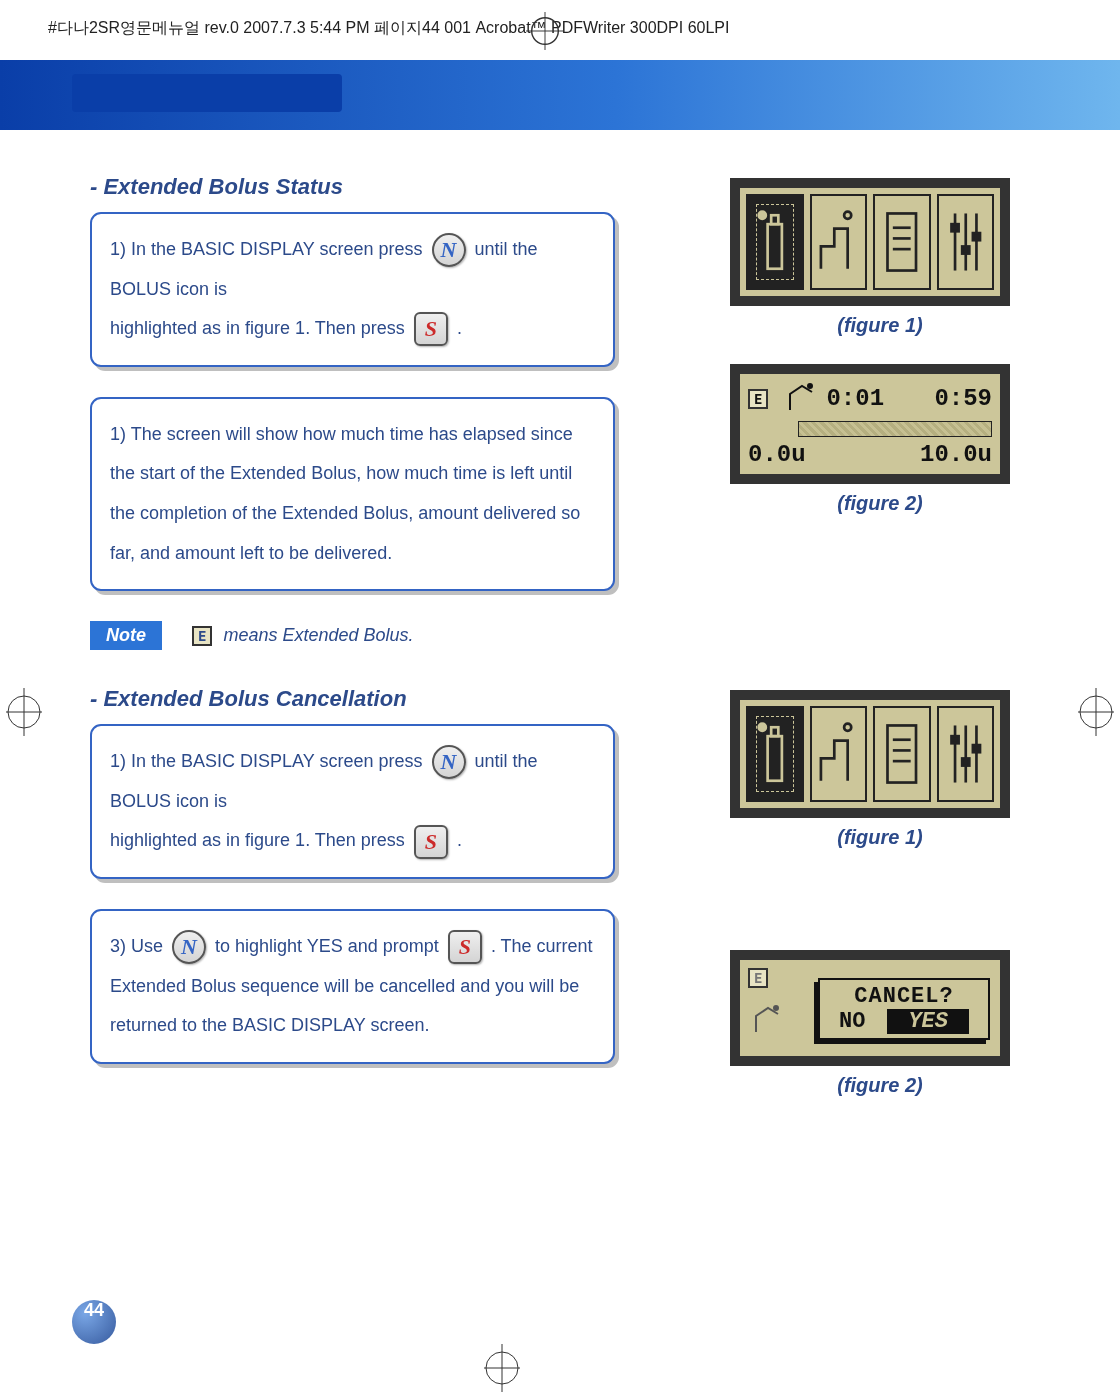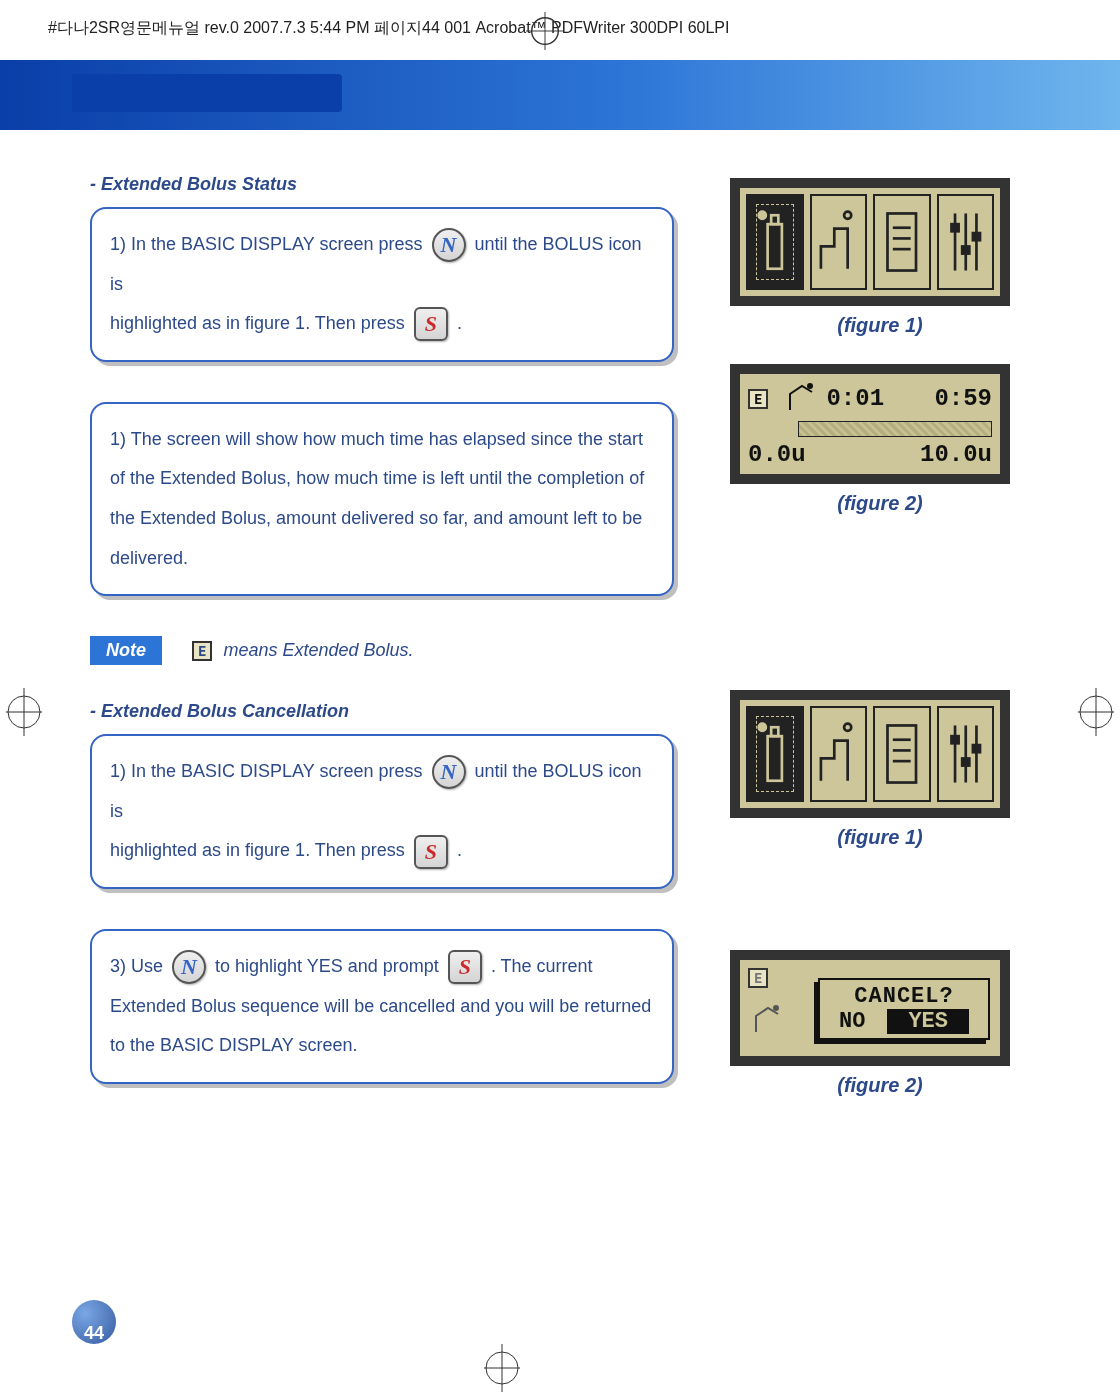--- a/index.html
+++ b/index.html
@@ -13,23 +13,23 @@
   .banner { position: absolute; top: 60px; left: 0; right: 0; height: 70px; background: linear-gradient(90deg, #0a3ea8 0%, #2c74d6 55%, #6fb6ee 100%); }
   .banner-tab { position: absolute; top: 74px; left: 72px; width: 270px; height: 38px; background: #0a3ea8; border-radius: 4px; }
 
   .crop-left  { position: absolute; left: 0;  top: 688px; }
   .crop-right { position: absolute; right: 0; top: 688px; }
   .crop-bottom{ position: absolute; left: 478px; bottom: 2px; }
   .crop-circ  { width: 48px; height: 48px; }
 
   .page { position: absolute; top: 150px; left: 90px; width: 940px; }
 
-  h3 { font-size: 18px; font-weight: bold; font-style: italic; margin: 24px 0 12px 0; }
-
-  .step-box { background: #fff; border: 2px solid #3464c4; border-radius: 16px; padding: 16px 18px; margin-bottom: 40px; width: 584px; box-shadow: 4px 4px 0 rgba(0,0,0,0.25); line-height: 2.2; font-size: 18px; }
+  h3 { font-size: 22px; font-weight: bold; font-style: italic; margin: 24px 0 12px 0; }
+
+  .step-box { background: #fff; border: 2px solid #3464c4; border-radius: 11px; padding: 16px 18px; margin-bottom: 30px; width: 525px; box-shadow: 4px 4px 0 rgba(0,0,0,0.25); line-height: 2.2; font-size: 18px; }
 
   .btn-icon { display: inline-block; width: 34px; height: 34px; vertical-align: middle; border: 2px solid #555; border-radius: 6px; background: linear-gradient(#efefef,#d4d4d4); text-align: center; line-height: 30px; font-weight: bold; font-family: Georgia, serif; font-size: 22px; font-style: italic; box-shadow: 1px 1px 2px rgba(0,0,0,0.3); margin: 0 4px; }
   .btn-icon.n { color: #3464c4; border-radius: 50%; }
   .btn-icon.s { color: #cc2a2a; }
   .btn-icon.down { color:#555; font-style: normal; border-radius:50%; }
 
   .note-row { display: flex; align-items: center; gap: 30px; margin: 10px 0 36px 0; }
   .note-badge { background: #2c74d6; color: #fff; font-weight: bold; font-style: italic; padding: 4px 16px; font-size: 18px; }
   .note-text { font-size: 18px; font-style: italic; }
   .e-box { display:inline-block; border:2px solid #333; background:#e8e4c4; font-family:monospace; font-weight:bold; font-style:normal; padding:0 4px; font-size:14px; margin-right:6px; vertical-align:middle;}
@@ -53,24 +53,24 @@
   .status-screen { padding: 6px 8px; }
   .status-row { display: flex; align-items: center; gap: 10px; }
   .status-val { font-size: 24px; }
   .status-row2 { display:flex; justify-content:space-between; gap:30px; margin-top:4px;}
   .bar { flex:1; height:16px; border:1px solid #222; margin-left:auto; background: repeating-linear-gradient(45deg,#b5af80,#b5af80 3px,#c6c092 3px,#c6c092 6px);}
 
   .cancel-screen { padding: 8px; }
   .cancel-popup { position:absolute; left:78px; top:18px; right:10px; border:2px solid #111; background:#ccc69a; padding:4px 8px; text-align:center; box-shadow: -4px 4px 0 #111;}
   .cancel-popup .t1{ font-size:22px; letter-spacing:1px;}
   .cancel-popup .t2{ font-size:22px; display:flex; justify-content:space-around;}
-  .yes-hl { background:#111; color:#ccc69a; padding:0 21px;}
+  .yes-hl { background:#111; color:#ccc69a; padding:0 21px;font-style:italic;}
   .cancel-bg { position:absolute; inset:6px; color:#777; font-size:20px;}
 
-  .page-num { position:absolute; left:72px; bottom:54px; width:44px; height:44px; border-radius:50%; background: radial-gradient(circle at 30% 30%, #7aa7e6, #365a9e); color:#fff; font-weight:bold; display:flex; align-items:flex-end; justify-content:center; font-size:18px;}
+  .page-num { position:absolute; left:72px; bottom:54px; width:44px; height:44px; border-radius:50%; background: radial-gradient(circle at 30% 30%, #7aa7e6, #365a9e); color:#fff; font-weight:bold; display:flex; align-items:flex-start; justify-content:center; font-size:18px;}
 
   .hand-icon svg{ width:32px; height:32px;}
 </style>
 </head>
 <body>
 
 <div class="print-header">
   <span>#다나2SR영문메뉴얼 rev.0  2007.7.3 5:44 PM  페이지44   001 Acrobat™ PDFWriter 300DPI 60LPI</span>
   <span class="crop1">
     <svg viewBox="0 0 40 40">

